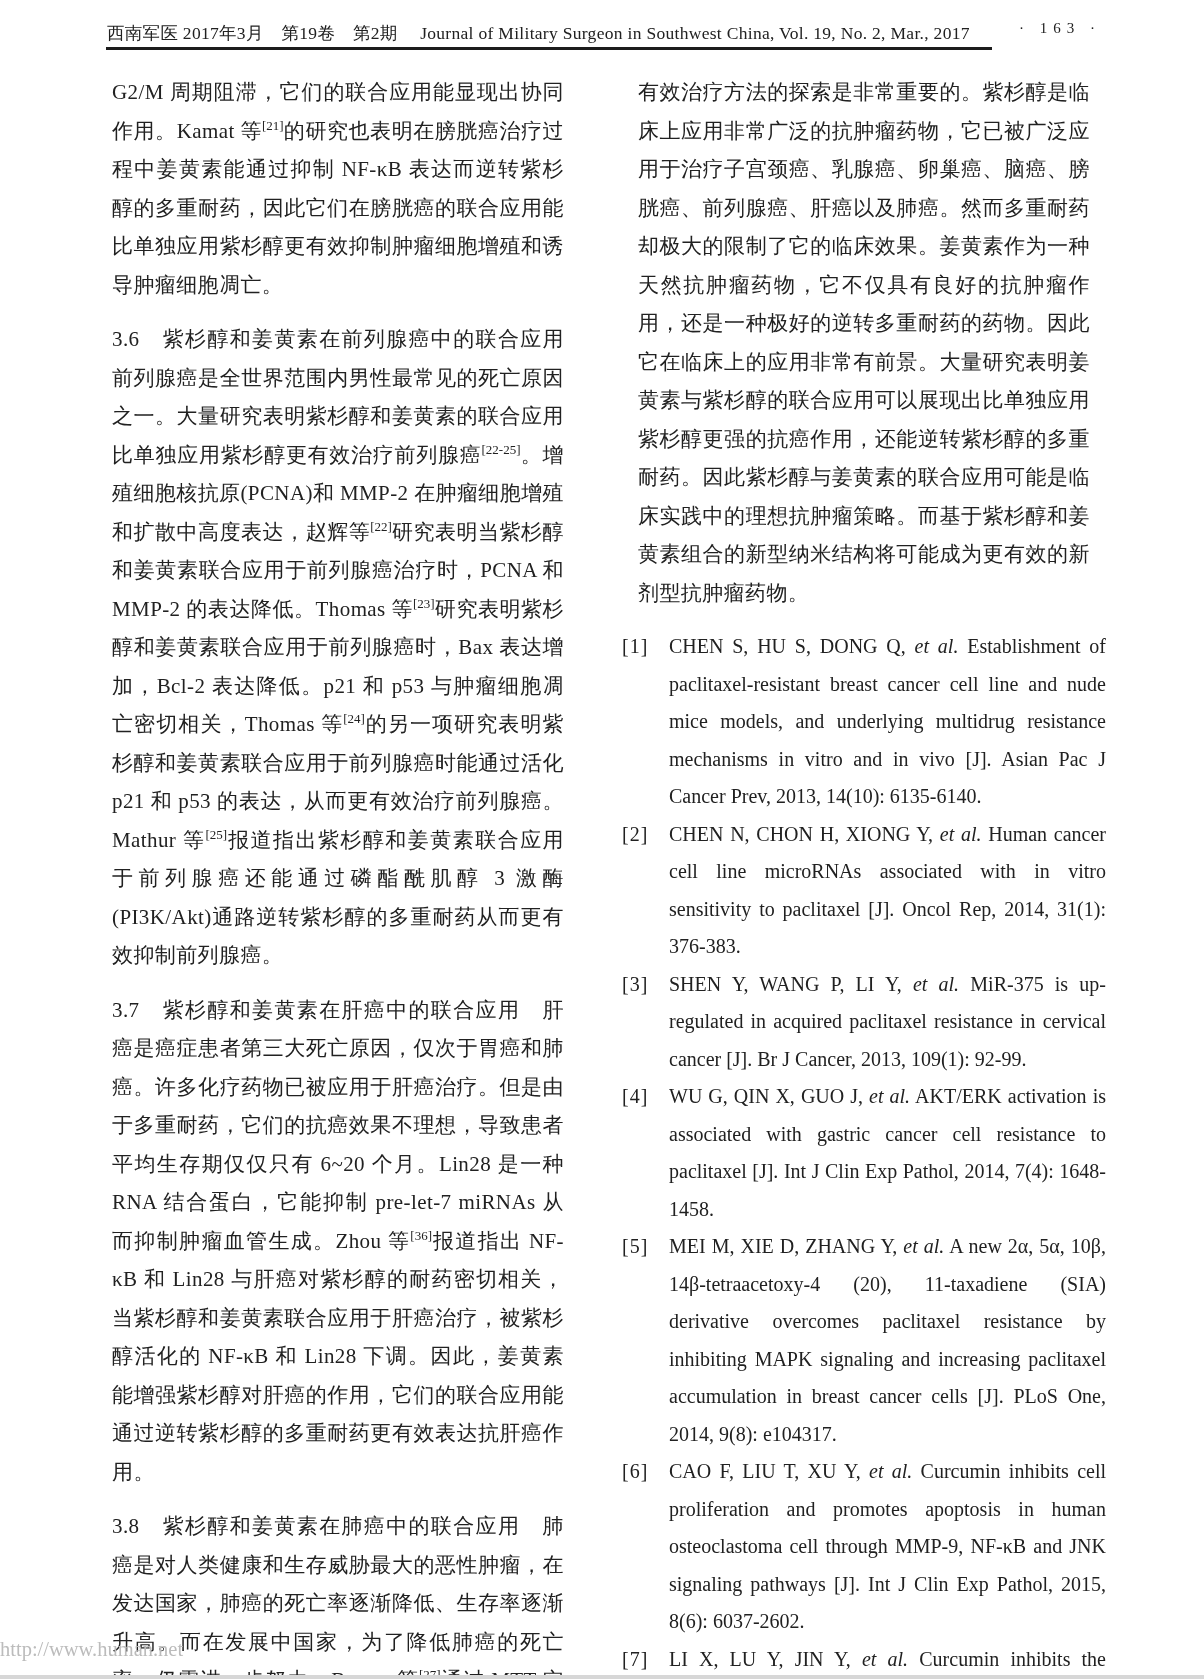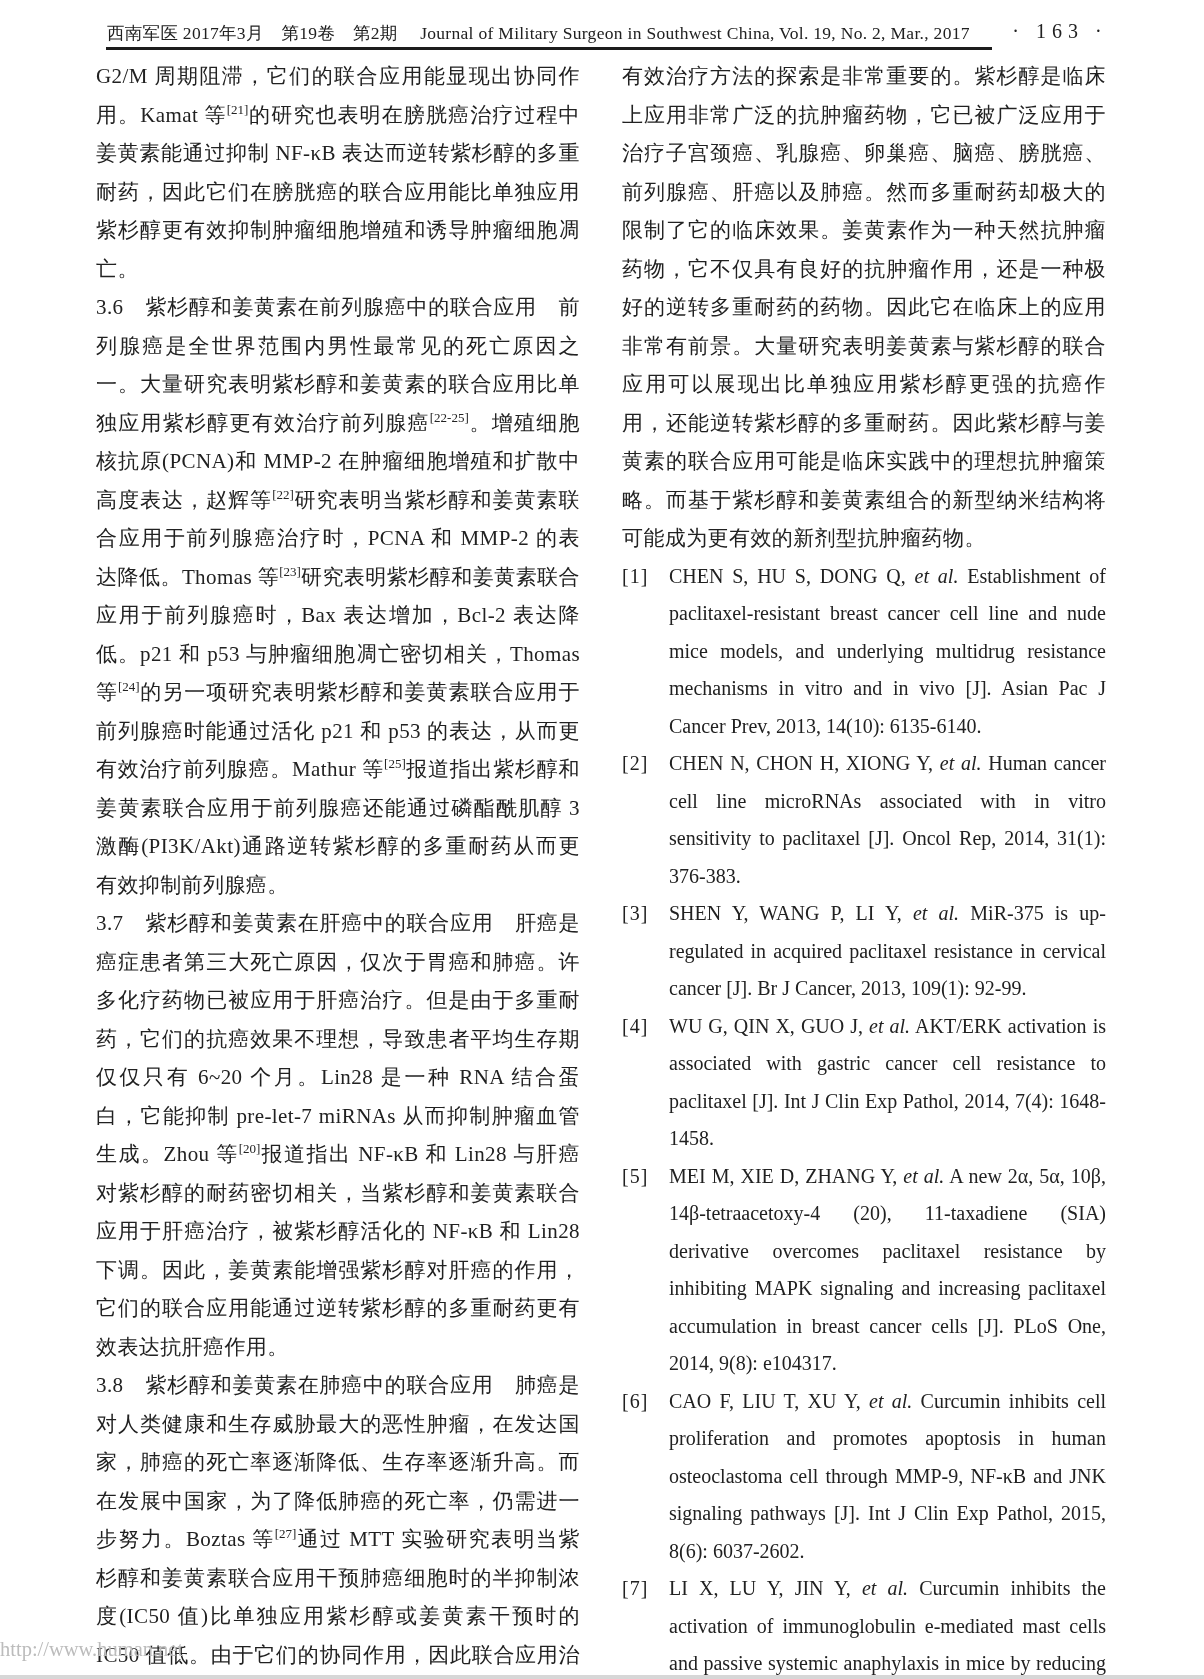--- a/index.html
+++ b/index.html
@@ -5,26 +5,26 @@
   html,body { margin:0; padding:0; background:#ffffff; }
   .page {
     position:relative; width:1204px; height:1679px; background:#ffffff;
     font-family:"Liberation Serif","DejaVu Serif",serif; color:#212121;
     overflow:hidden;
     padding-left:40px;
   }
   
   .header { position:absolute; left:107px; top:21px; width:886px; font-size:17.5px; letter-spacing:0.3px; white-space:nowrap; }
   .header-rule { position:absolute; left:106px; top:47px; width:886px; height:3px; background:#1c1c1c; }
-  .page-no { position:absolute; left:1010px; top:20px; width:100px; text-align:center; font-size:20px; letter-spacing:6px; }
+  .page-no { position:absolute; left:1010px; top:20px; width:100px; text-align:center; font-size:15px; letter-spacing:6px; }
   
   .col { position:absolute; top:57px; width:484px; font-size:21px; line-height:38.5px; text-align:justify; letter-spacing:0.4px; }
   .col-left  { left:96px; }
   .col-right { left:622px; }
-  .para { margin:0; }
+  .para { margin:16px; }
   sup { font-size:13px; vertical-align:super; line-height:0; letter-spacing:0; }
   .run-in { }
   .refs-heading { font-weight:bold; font-size:21px; margin:11px 0 11px 0; }
   
   .refs { font-size:20px; line-height:37.5px; letter-spacing:0; }
   .ref { display:flex; }
   .ref-label { width:47px; flex-shrink:0; letter-spacing:1px; }
   .ref-body { flex:1; text-align:justify; }
   .etal { font-style:italic;margin-top:17px; }
   
@@ -38,21 +38,21 @@
 
   <div class="header">
     <span>西南军医 2017年3月　第19卷　第2期　 Journal of Military Surgeon in Southwest China, Vol. 19, No. 2, Mar., 2017</span>
   </div>
   <div class="header-rule"></div>
   <div class="page-no">· 163 ·</div>
 
   <div class="col col-left">
     <p class="para">G2/M 周期阻滞，它们的联合应用能显现出协同作用。Kamat 等<sup>[21]</sup>的研究也表明在膀胱癌治疗过程中姜黄素能通过抑制 NF-κB 表达而逆转紫杉醇的多重耐药，因此它们在膀胱癌的联合应用能比单独应用紫杉醇更有效抑制肿瘤细胞增殖和诱导肿瘤细胞凋亡。</p>
     <p class="para"><span class="run-in">3.6　紫杉醇和姜黄素在前列腺癌中的联合应用　</span><span>前列腺癌是全世界范围内男性最常见的死亡原因之一。大量研究表明紫杉醇和姜黄素的联合应用比单独应用紫杉醇更有效治疗前列腺癌<sup>[22-25]</sup>。增殖细胞核抗原(PCNA)和 MMP-2 在肿瘤细胞增殖和扩散中高度表达，赵辉等<sup>[22]</sup>研究表明当紫杉醇和姜黄素联合应用于前列腺癌治疗时，PCNA 和 MMP-2 的表达降低。Thomas 等<sup>[23]</sup>研究表明紫杉醇和姜黄素联合应用于前列腺癌时，Bax 表达增加，Bcl-2 表达降低。p21 和 p53 与肿瘤细胞凋亡密切相关，Thomas 等<sup>[24]</sup>的另一项研究表明紫杉醇和姜黄素联合应用于前列腺癌时能通过活化 p21 和 p53 的表达，从而更有效治疗前列腺癌。Mathur 等<sup>[25]</sup>报道指出紫杉醇和姜黄素联合应用于前列腺癌还能通过磷酯酰肌醇 3 激酶(PI3K/Akt)通路逆转紫杉醇的多重耐药从而更有效抑制前列腺癌。</span></p>
-    <p class="para"><span class="run-in">3.7　紫杉醇和姜黄素在肝癌中的联合应用　</span><span>肝癌是癌症患者第三大死亡原因，仅次于胃癌和肺癌。许多化疗药物已被应用于肝癌治疗。但是由于多重耐药，它们的抗癌效果不理想，导致患者平均生存期仅仅只有 6~20 个月。Lin28 是一种 RNA 结合蛋白，它能抑制 pre-let-7 miRNAs 从而抑制肿瘤血管生成。Zhou 等<sup>[20]</sup>报道指出 NF-κB 和 Lin28 与肝癌对紫杉醇的耐药密切相关，当紫杉醇和姜黄素联合应用于肝癌治疗，被紫杉醇活化的 NF-κB 和 Lin28 下调。因此，姜黄素能增强紫杉醇对肝癌的作用，它们的联合应用能通过逆转紫杉醇的多重耐药更有效表达抗肝癌作用。</span></p>
+    <p class="para"><span class="run-in">3.7　紫杉醇和姜黄素在肝癌中的联合应用　</span><span>肝癌是癌症患者第三大死亡原因，仅次于胃癌和肺癌。许多化疗药物已被应用于肝癌治疗。但是由于多重耐药，它们的抗癌效果不理想，导致患者平均生存期仅仅只有 6~20 个月。Lin28 是一种 RNA 结合蛋白，它能抑制 pre-let-7 miRNAs 从而抑制肿瘤血管生成。Zhou 等<sup>[36]</sup>报道指出 NF-κB 和 Lin28 与肝癌对紫杉醇的耐药密切相关，当紫杉醇和姜黄素联合应用于肝癌治疗，被紫杉醇活化的 NF-κB 和 Lin28 下调。因此，姜黄素能增强紫杉醇对肝癌的作用，它们的联合应用能通过逆转紫杉醇的多重耐药更有效表达抗肝癌作用。</span></p>
     <p class="para"><span class="run-in">3.8　紫杉醇和姜黄素在肺癌中的联合应用　</span><span>肺癌是对人类健康和生存威胁最大的恶性肿瘤，在发达国家，肺癌的死亡率逐渐降低、生存率逐渐升高。而在发展中国家，为了降低肺癌的死亡率，仍需进一步努力。Boztas 等<sup>[27]</sup>通过 MTT 实验研究表明当紫杉醇和姜黄素联合应用干预肺癌细胞时的半抑制浓度(IC50 值)比单独应用紫杉醇或姜黄素干预时的 IC50 值低。由于它们的协同作用，因此联合应用治疗肺癌是首选策略。</span></p>
 
   </div>
 
   <div class="col col-right">
     <p class="para">有效治疗方法的探索是非常重要的。紫杉醇是临床上应用非常广泛的抗肿瘤药物，它已被广泛应用于治疗子宫颈癌、乳腺癌、卵巢癌、脑癌、膀胱癌、前列腺癌、肝癌以及肺癌。然而多重耐药却极大的限制了它的临床效果。姜黄素作为一种天然抗肿瘤药物，它不仅具有良好的抗肿瘤作用，还是一种极好的逆转多重耐药的药物。因此它在临床上的应用非常有前景。大量研究表明姜黄素与紫杉醇的联合应用可以展现出比单独应用紫杉醇更强的抗癌作用，还能逆转紫杉醇的多重耐药。因此紫杉醇与姜黄素的联合应用可能是临床实践中的理想抗肿瘤策略。而基于紫杉醇和姜黄素组合的新型纳米结构将可能成为更有效的新剂型抗肿瘤药物。</p>
     <div class="refs">
 
       <div class="ref">
         <span class="ref-label">[1]</span>

